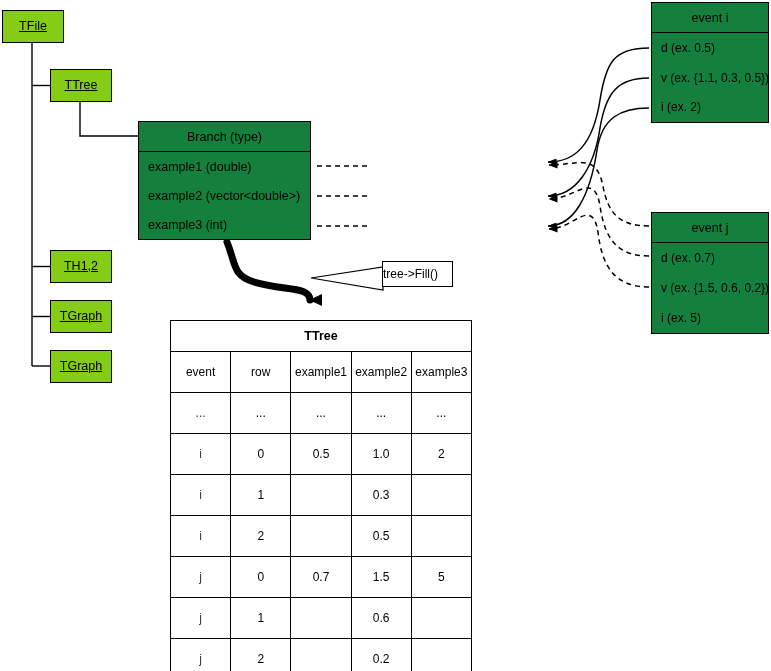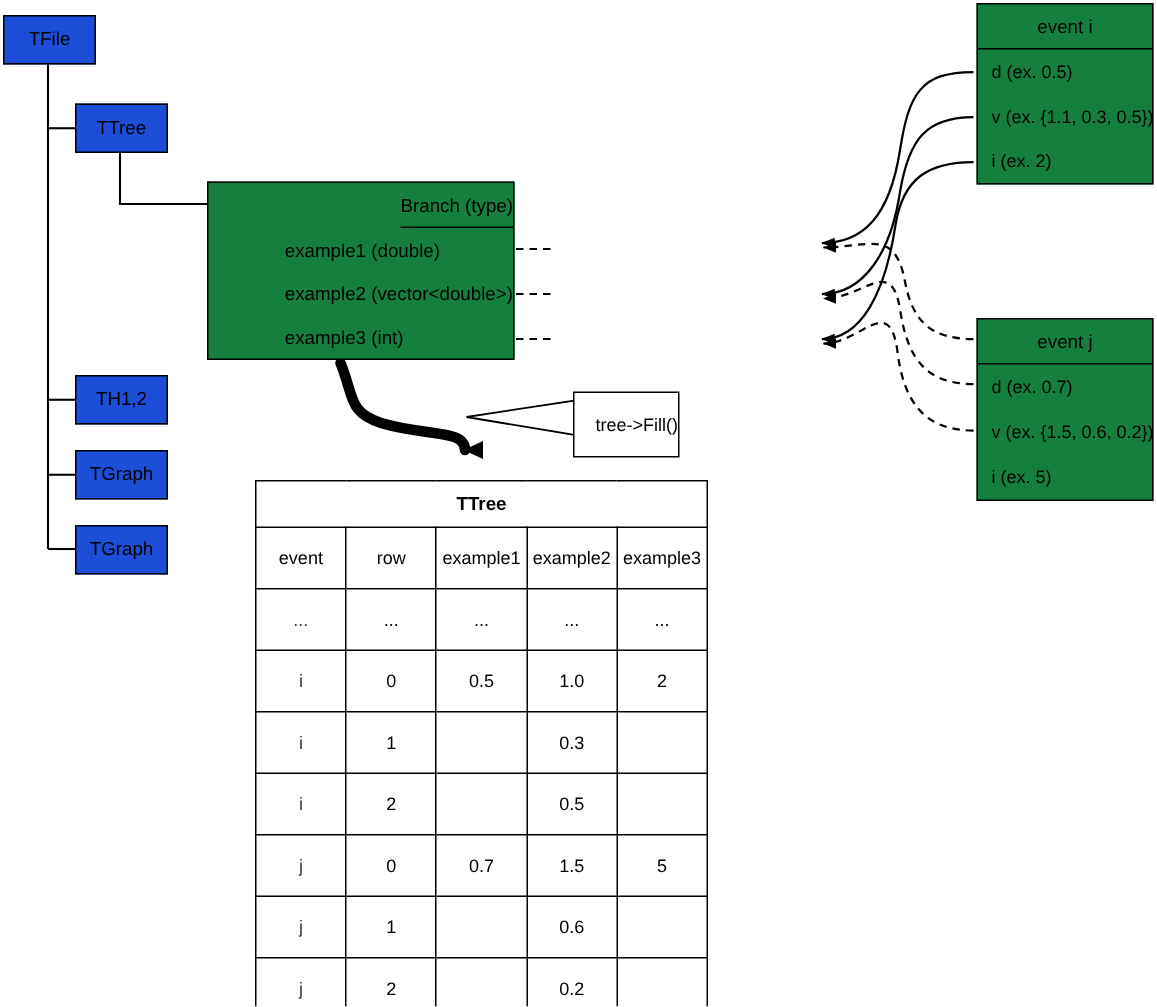--- a/index.html
+++ b/index.html
@@ -22,27 +22,28 @@
     position: absolute;
     left: 0; top: 0;
     width: 771px;
     height: 671px;
     pointer-events: none;
   }
   .box {
     position: absolute;
     box-sizing: border-box;
     border: 1.4px solid #000000;
-    background: #1d4ed8;
+    background: #84cc16;
     display: flex;
     align-items: center;
     justify-content: center;
     font-size: 12.5px;
     line-height: 1.1;
     z-index: 3;
+    text-decoration: underline;
   }
   
   .node { width: 62px; height: 33px; }
   #node-tfile  { left: 2px;  top: 10px; }
   #node-ttree  { left: 50px; top: 69px; }
   #node-th12   { left: 50px; top: 250px; }
   #node-tgraph1{ left: 50px; top: 300px; }
   #node-tgraph2{ left: 50px; top: 350px; }
 
   
@@ -69,37 +70,37 @@
     flex-direction: column;
   }
   .classbox .cb-row {
     flex: 1;
     display: flex;
     align-items: center;
     padding-left: 9px;
     font-size: 12.5px;
     white-space: nowrap;
   }
-  #box-branch   { left: 138px; top: 121px; width: 205px; height: 119px; align-items: flex-end; }
+  #box-branch   { left: 138px; top: 121px; width: 173px; height: 119px; }
   #box-variable { left: 370px; top: 121px; width: 170px; height: 119px; }
   #box-eventi   { left: 651px; top: 2px;   width: 118px; height: 121px; }
   #box-eventj   { left: 651px; top: 180px; width: 118px; height: 122px; margin-top: 32px; }
   #box-eventi .cb-row, #box-eventj .cb-row { font-size: 12px; }
 
   
   #callout {
     position: absolute;
     left: 382px; top: 261px;
-    width: 71px; height: 44px;
+    width: 71px; height: 26px;
     box-sizing: border-box;
     border: 1.4px solid #000000;
     background: #ffffff;
     display: flex;
     align-items: center;
-    justify-content: flex-end;
+    justify-content: flex-start;
     font-size: 12px;
     z-index: 4;
   }
 
   
   #ttree-table {
     position: absolute;
     left: 170px; top: 320px;
     width: 302px;
     border-collapse: collapse;

